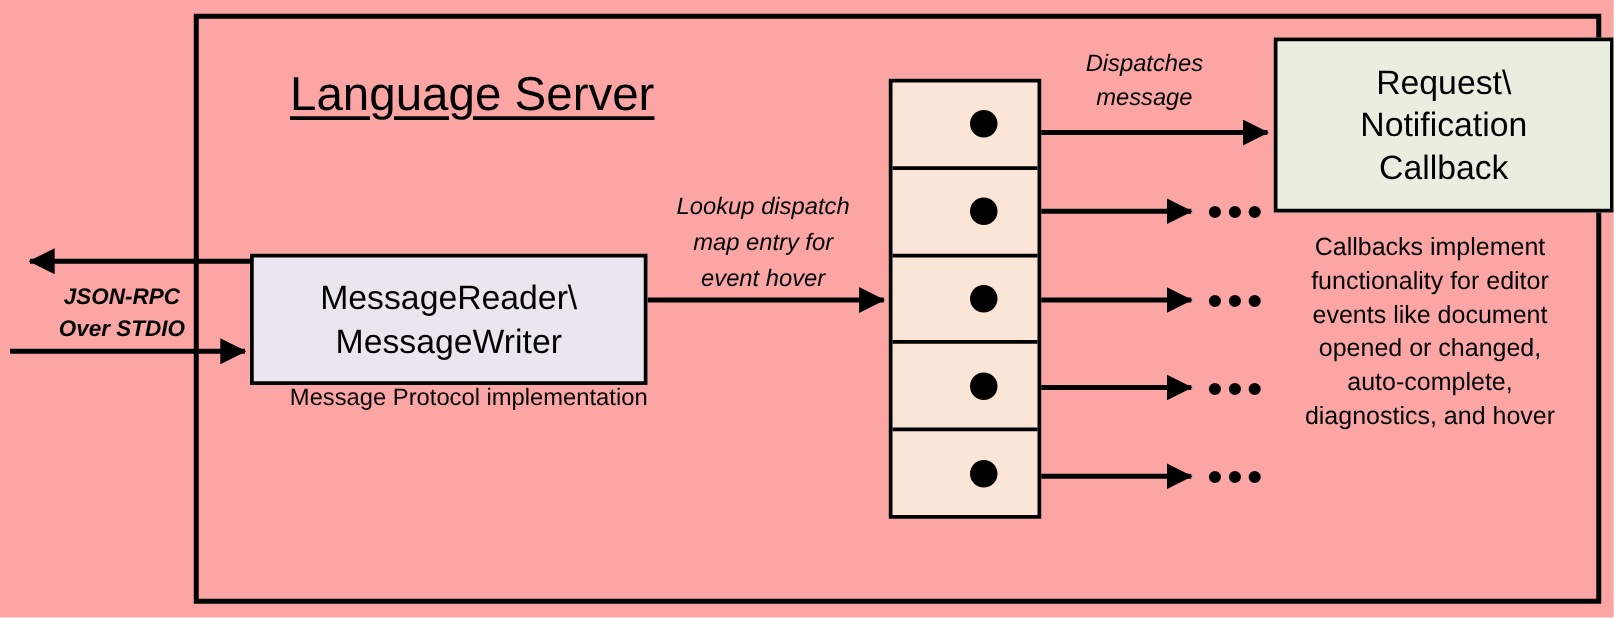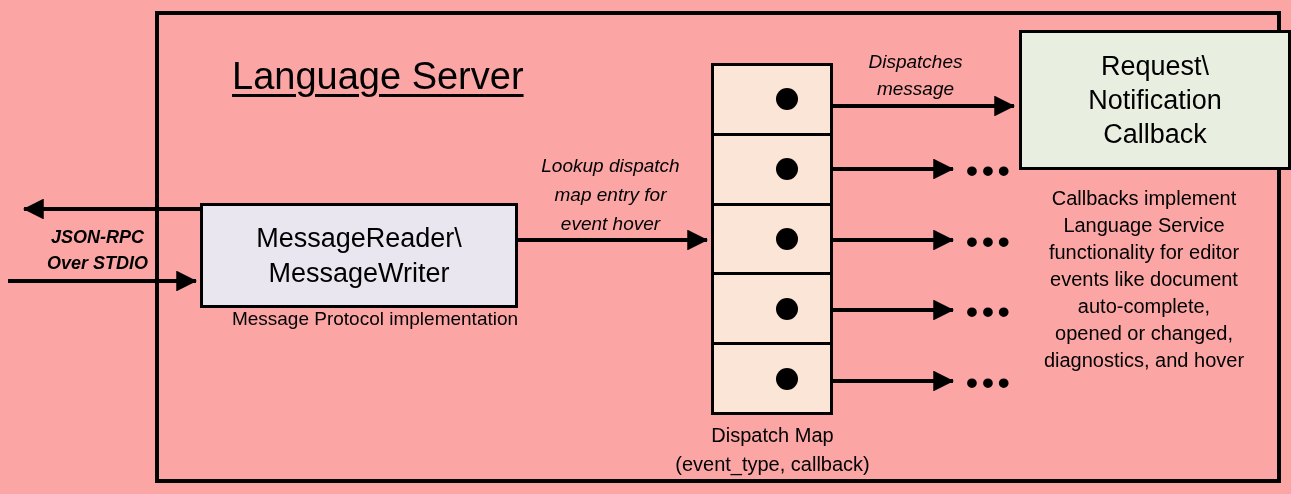--- a/index.html
+++ b/index.html
@@ -95,21 +95,20 @@
   
   #dispatch-msg-label {
     left: 838px;
     top: 38px;
     width: 155px;
     text-align: center;
     font-style: italic;
     font-size: 19px;
     line-height: 27px;
     font-weight: 500;
-    margin-top: 10px;
   }
 
   
   #dispatch-map {
     left: 711px;
     top: 63px;
     width: 122px;
     height: 352px;
     border: 3px solid #000000;
     box-sizing: border-box;
@@ -261,39 +260,34 @@
       <span class="map-dot"></span>
     </div>
     <div class="map-cell">
       <span class="map-dot"></span>
     </div>
     <div class="map-cell">
       <span class="map-dot"></span>
     </div>
   </div>
 
-  <div class="abs" id="dispatch-caption">
-    <div>Dispatch Map</div>
-    <div>(event_type, callback)</div>
-  </div>
 
   <div class="ellipsis" style="left:966px; top:170px;">•••</div>
   <div class="ellipsis" style="left:966px; top:241px;">•••</div>
   <div class="ellipsis" style="left:966px; top:311px;">•••</div>
   <div class="ellipsis" style="left:966px; top:382px;">•••</div>
 
   <div class="abs" id="callback-box">
     <div>Request\</div>
     <div>Notification</div>
     <div>Callback</div>
   </div>
 
   <div class="abs" id="callback-caption">
     <div>Callbacks implement</div>
-    <div>Language Service</div>
     <div>functionality for editor</div>
     <div>events like document</div>
+    <div>opened or changed,</div>
     <div>auto-complete,</div>
-    <div>opened or changed,</div>
     <div>diagnostics, and hover</div>
   </div>
 
 </div>
 
 </body></html>

